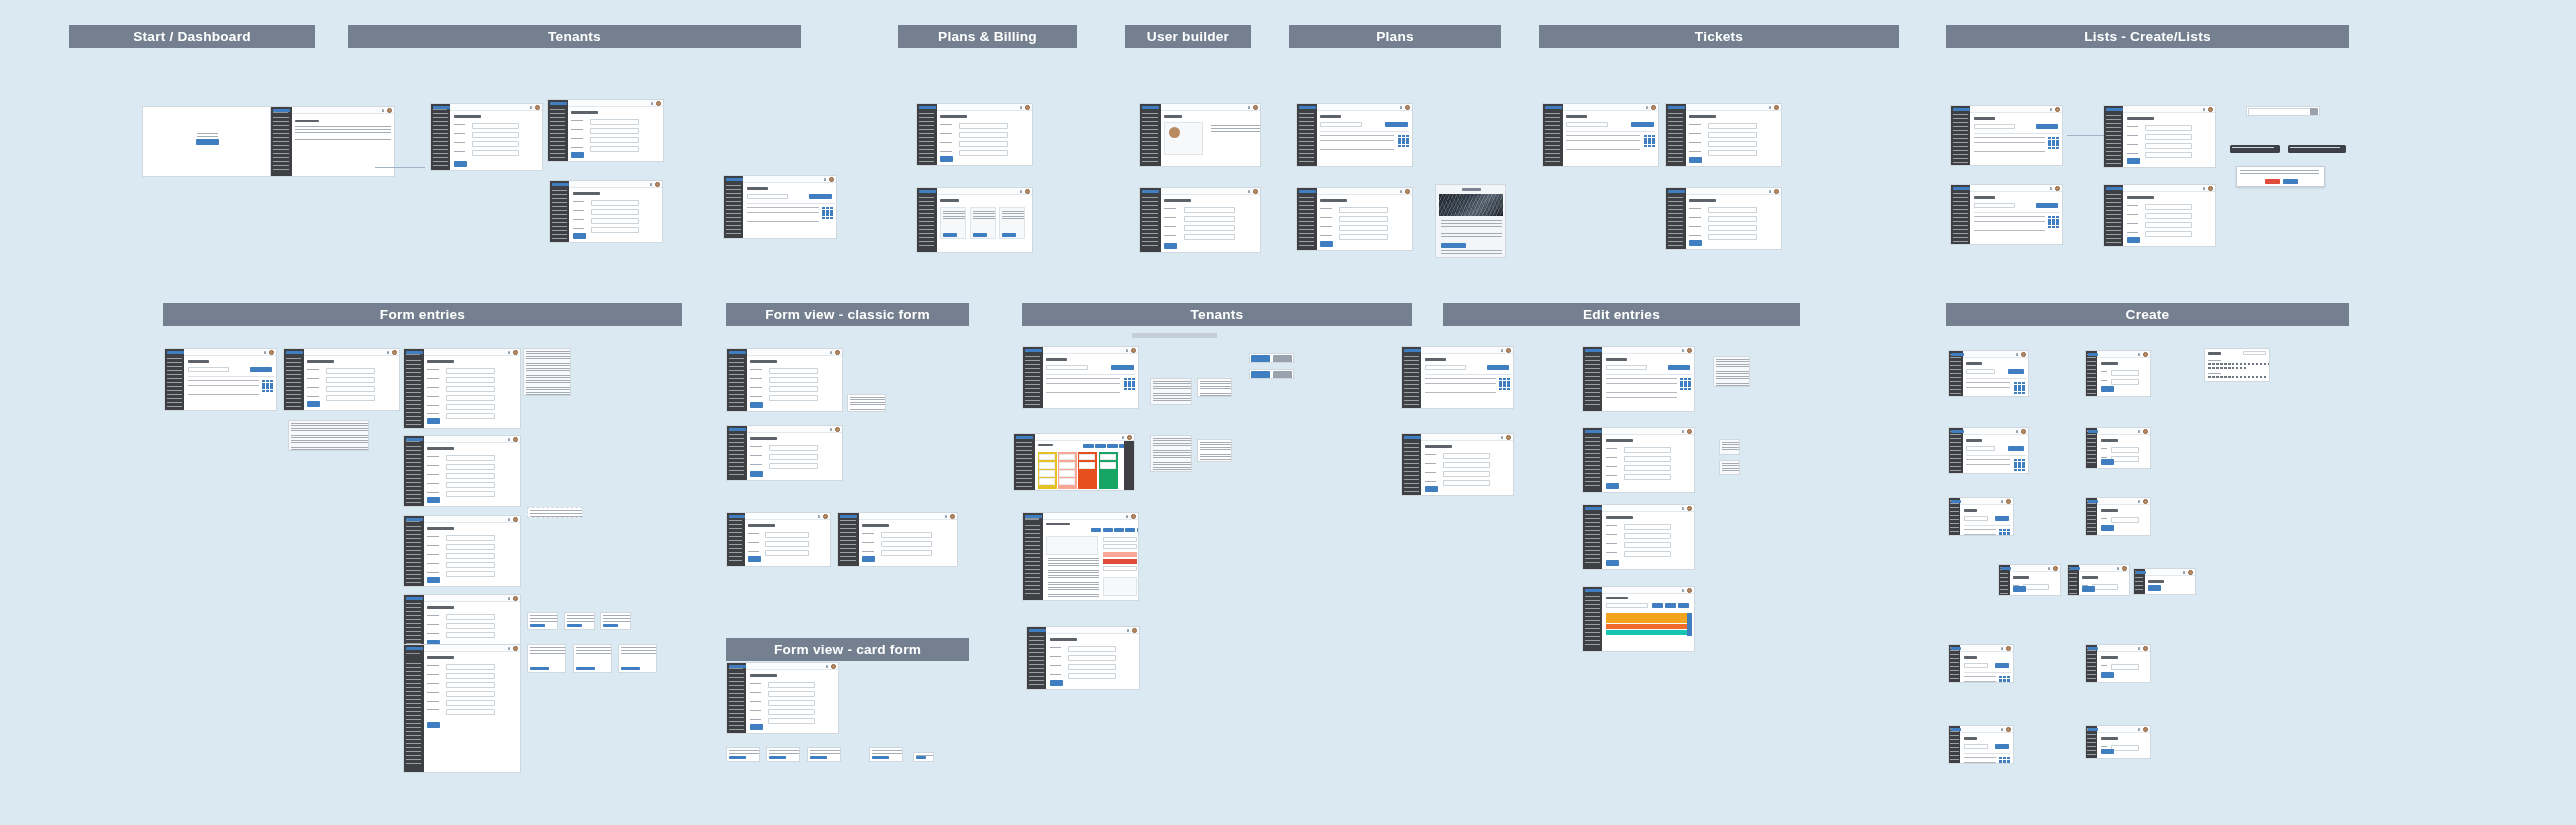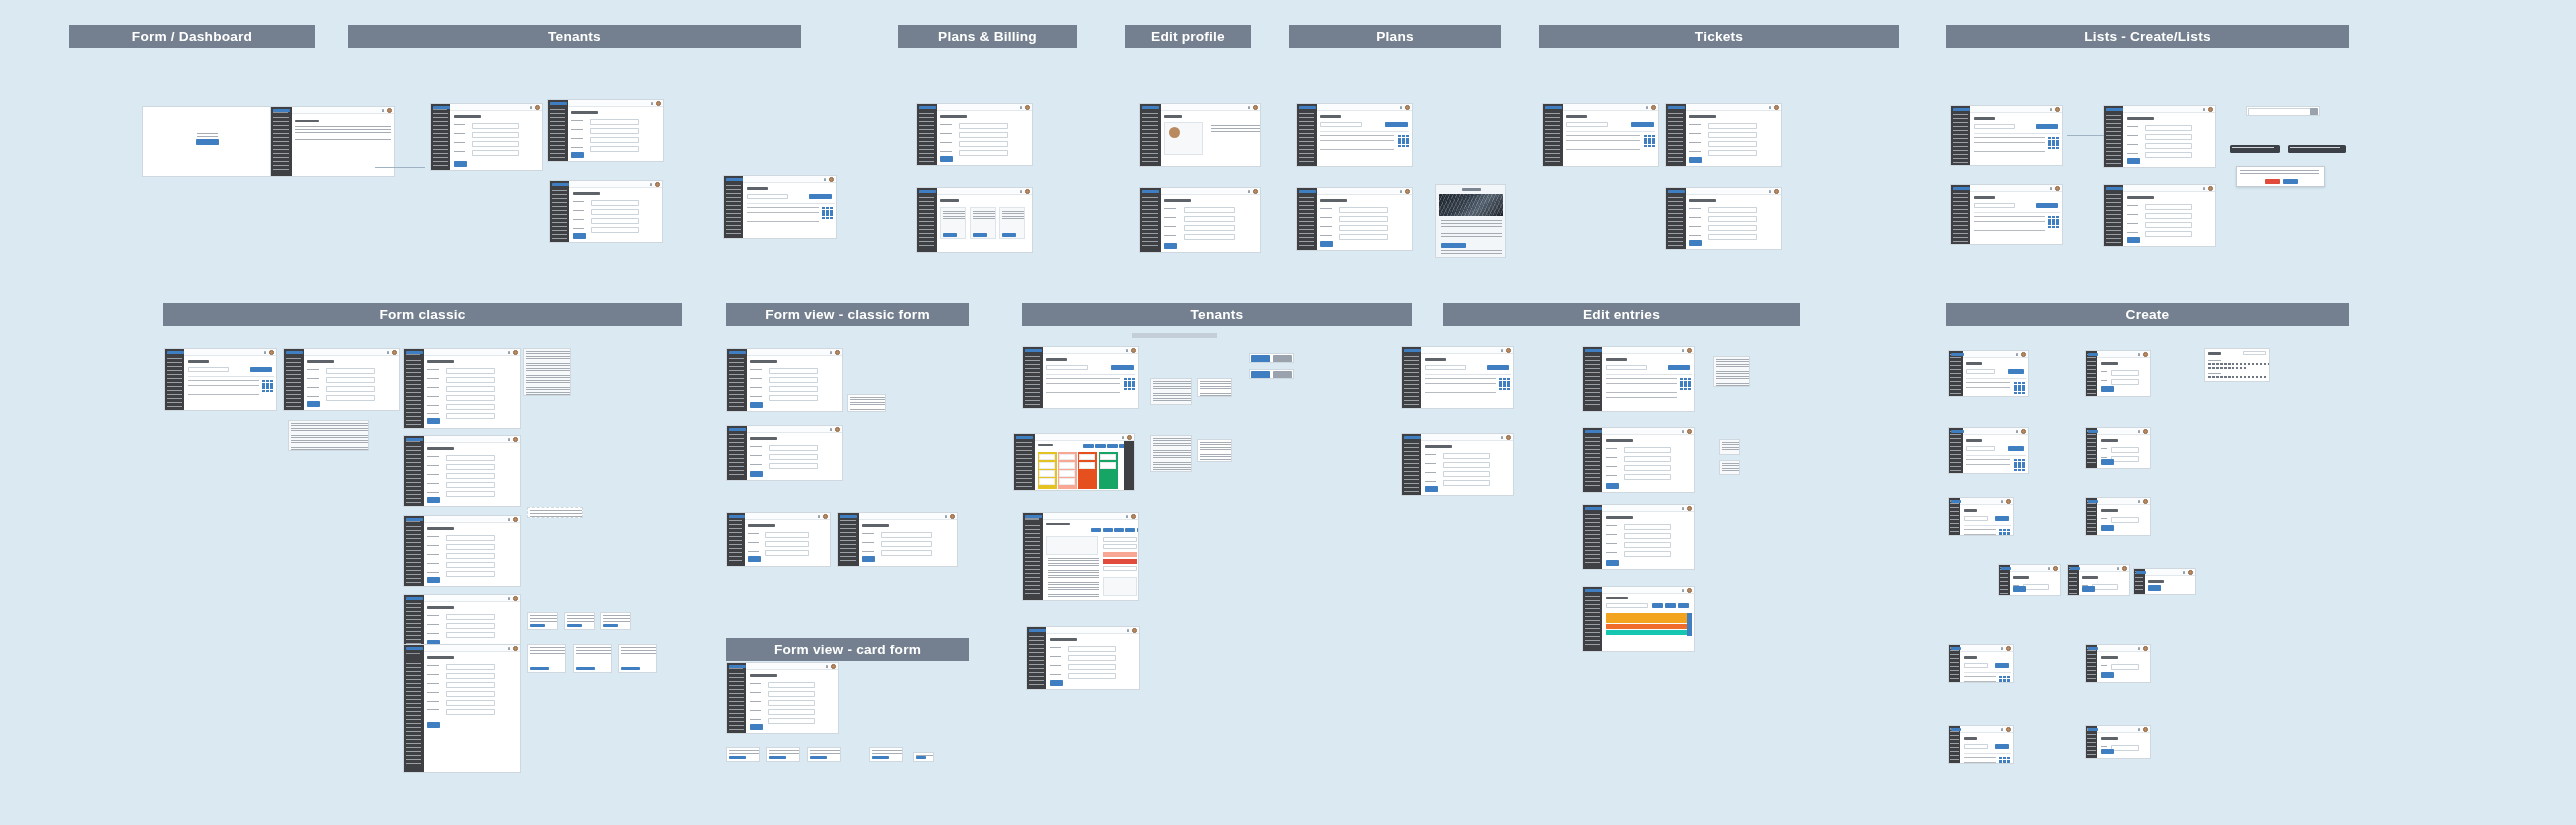--- a/index.html
+++ b/index.html
@@ -230,42 +230,42 @@
     background: #9eb3c4;
   }
 </style>
 </head>
 <body>
 
 <div id="board">
 
   <div id="section-headers">
       <div class="section-header" style="left: 69px; top: 25px; width: 246px;">
-        <span>Form / Dashboard</span>
+        <span>Start / Dashboard</span>
       </div>
       <div class="section-header" style="left: 348px; top: 25px; width: 453px;">
         <span>Tenants</span>
       </div>
       <div class="section-header" style="left: 898px; top: 25px; width: 179px;">
         <span>Plans &amp; Billing</span>
       </div>
       <div class="section-header" style="left: 1125px; top: 25px; width: 126px;">
-        <span>Edit profile</span>
+        <span>User builder</span>
       </div>
       <div class="section-header" style="left: 1289px; top: 25px; width: 212px;">
         <span>Plans</span>
       </div>
       <div class="section-header" style="left: 1539px; top: 25px; width: 360px;">
         <span>Tickets</span>
       </div>
       <div class="section-header" style="left: 1946px; top: 25px; width: 403px;">
         <span>Lists - Create/Lists</span>
       </div>
       <div class="section-header" style="left: 163px; top: 303px; width: 519px;">
-        <span>Form classic</span>
+        <span>Form entries</span>
       </div>
       <div class="section-header" style="left: 726px; top: 303px; width: 243px;">
         <span>Form view - classic form</span>
       </div>
       <div class="section-header" style="left: 1022px; top: 303px; width: 390px;">
         <span>Tenants</span>
       </div>
       <div class="section-header" style="left: 1443px; top: 303px; width: 357px;">
         <span>Edit entries</span>
       </div>

